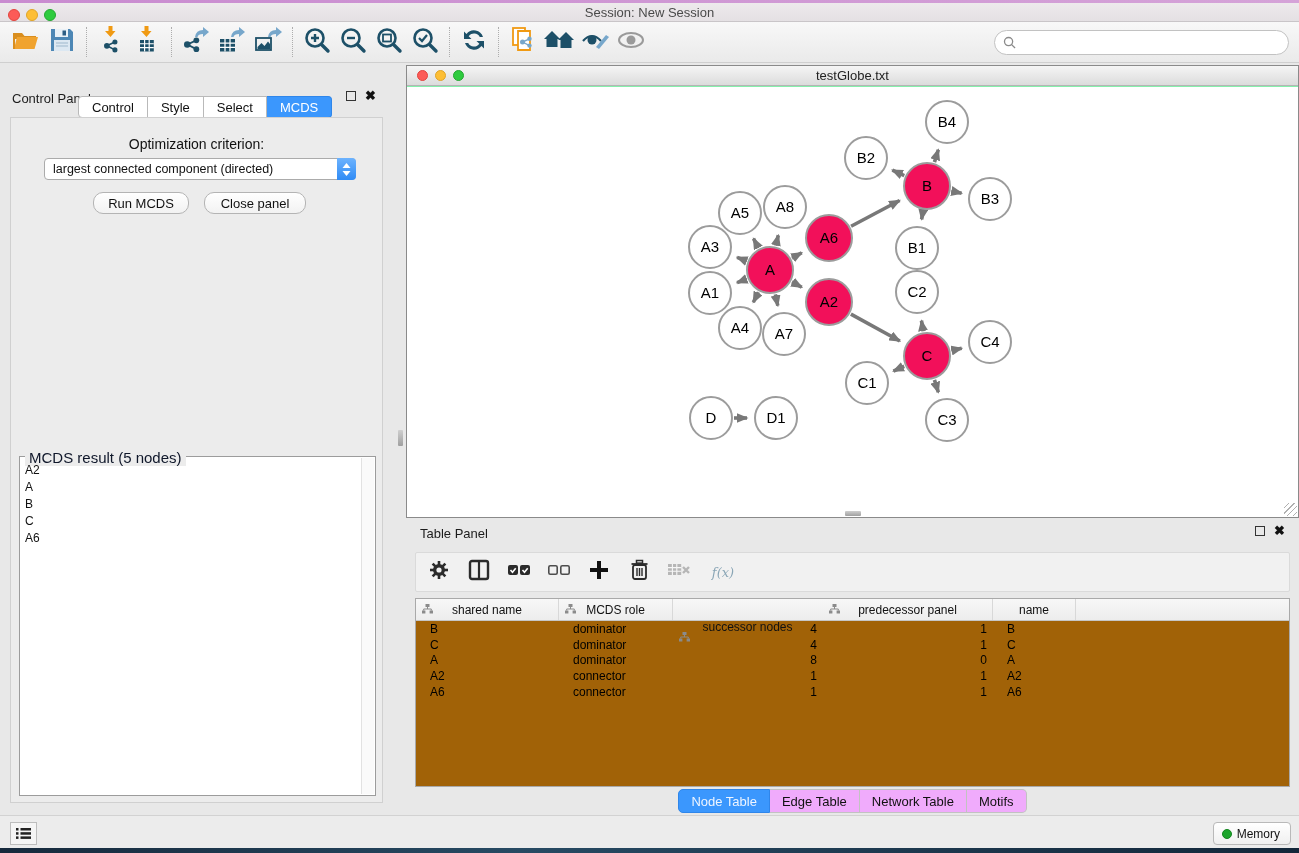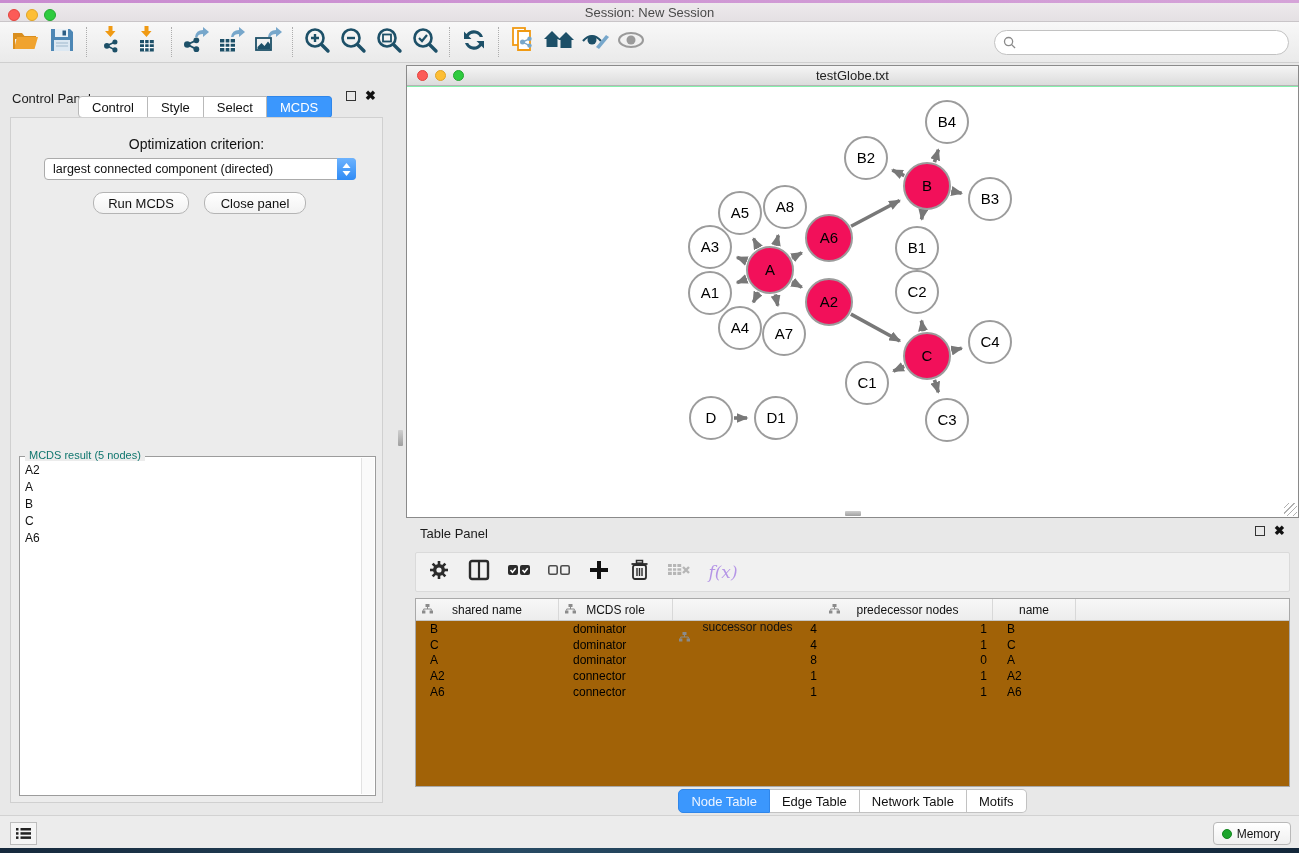--- a/index.html
+++ b/index.html
@@ -41,54 +41,54 @@
 
   .cp-content { left:10px; top:117px; width:373px; height:686px; background:#ececec; border:1px solid #d0d0d0; }
   .opt-label { position:absolute; left:0; right:0; top:18px; text-align:center; font-size:14px; color:#111; }
   .dropdown { position:absolute; left:33px; top:40px; width:312px; height:22px; background:#fff; border:1px solid #ababab; border-radius:4px; display:flex; align-items:center; cursor:pointer; }
   .dropdown .dd-value { flex:1; font-size:12.5px; padding-left:8px; color:#111; white-space:nowrap; overflow:hidden; }
   .dd-stepper { width:19px; height:22px; margin-right:-1px; background:linear-gradient(#6db3fe,#2f8bf5); border-radius:0 4px 4px 0; display:flex; flex-direction:column; align-items:center; justify-content:center; gap:1px; }
   .dd-stepper svg { display:block; }
   .mac-btn { position:absolute; height:22px; background:linear-gradient(#ffffff,#f2f2f2); border:1px solid #b4b4b4; border-radius:10px; font-size:13px; color:#111; display:flex; align-items:center; justify-content:center; cursor:pointer; }
 
   .result-box { position:absolute; left:8px; top:338px; width:357px; height:340px; background:#fff; border:1px solid #9c9c9c; }
-  .result-label { position:absolute; top:-8px; left:5px; background:#ececec; padding:0 4px; font-size:11px; color:#0f766e; }
+  .result-label { position:absolute; top:-8px; left:5px; background:#ececec; padding:0 4px; font-size:15px; color:#0f172a; }
   .result-list { position:absolute; left:1px; top:4px; bottom:1px; right:14px; overflow:hidden; }
   .result-item { font-size:12px; color:#111; padding:1.5px 0 1.5px 4px; }
   .result-scroll { position:absolute; top:1px; bottom:1px; right:1px; width:13px; background:#fafafa; border-left:1px solid #e2e2e2; }
 
   
   .net-window { left:406px; top:65px; width:893px; height:453px; border:1px solid #8a8a8a; background:#86efac; }
   .net-titlebar { position:absolute; left:0; top:0; right:0; height:20px; background:linear-gradient(#f5f5f5,#dcdcdc); border-bottom:1px solid #b5b5b5; }
   .net-titlebar .title { position:absolute; left:0; right:0; top:2px; text-align:center; font-size:13px; color:#222; }
   .net-canvas { position:absolute; left:0; top:21px; right:0; bottom:0; background:#fff; }
   .resize-grip { position:absolute; right:1px; bottom:1px; width:13px; height:13px;
     background:repeating-linear-gradient(135deg, transparent 0 3px, #b0b0b0 3px 4px); cursor:nwse-resize; }
 
   .divider-v { left:398px; top:430px; width:5px; height:16px; background:linear-gradient(#cfcfcf,#9f9f9f); border-radius:1px; cursor:col-resize; }
   .divider-h { left:845px; top:511px; width:16px; height:5px; background:linear-gradient(#cfcfcf,#9f9f9f); border-radius:1px; cursor:row-resize; }
 
   
   .tp-header { left:406px; top:524px; width:893px; height:20px; }
   .tp-toolbar { left:415px; top:552px; width:875px; height:40px; background:#f1f1f1; border:1px solid #dadada; border-radius:2px; display:flex; align-items:center; padding-left:10px; gap:14px; }
   .tp-btn { width:26px; height:26px; display:flex; align-items:center; justify-content:center; cursor:pointer; }
   .tp-btn.disabled { opacity:.45; cursor:default; }
-  .fx-label { font-family:"DejaVu Serif", serif; font-style:italic; font-size:17px; color:#6d28d9; }
+  .fx-label { font-family:"DejaVu Serif", serif; font-style:italic; font-size:13px; color:#0c4a6e; }
 
   .data-table { left:415px; top:598px; width:875px; height:189px; background:#a16207; border:1px solid #a9a9a9; overflow:hidden; }
   .dt-headrow { display:flex; height:22px; background:linear-gradient(#f7f7f7,#ededed); border-bottom:1px solid #c6c6c6; }
   .dt-hcell { position:relative; border-right:1px solid #d8d8d8; display:flex; align-items:center; justify-content:center; font-size:12px; color:#111; }
   .dt-hcell .hicon { position:absolute; left:6px; top:5px; }
   .dt-row { display:flex; height:15.8px; align-items:center; }
   .dt-cell { font-size:12px; color:#000; white-space:nowrap; overflow:hidden; }
   .dt-cell.left { text-align:left; padding-left:14px; }
   .dt-cell.right { text-align:right; padding-right:6px; }
 
   .tp-tabs { left:406px; top:789px; width:893px; height:24px; display:flex; justify-content:center; }
-  .tp-tab { padding:3px 12px; font-size:13px; background:#ffffff; border:1px solid #c2c2c2; border-left:none; color:#111; display:flex; align-items:center; cursor:pointer; }
+  .tp-tab { padding:3px 12px; font-size:13px; background:#f0abfc; border:1px solid #c2c2c2; border-left:none; color:#111; display:flex; align-items:center; cursor:pointer; }
   .tp-tab:first-child { border-left:1px solid #c2c2c2; border-radius:5px 0 0 5px; }
   .tp-tab:last-child { border-radius:0 5px 5px 0; }
   .tp-tab.active { background:#3b97fd; border-color:#2f86ea; color:#eef5ff; }
 
   
   .statusbar { left:0; top:815px; width:1299px; height:33px; background:#ececec; border-top:1px solid #d2d2d2; }
   .status-left-btn { position:absolute; left:10px; top:6px; width:27px; height:23px; background:#f5f5f5; border:1px solid #bdbdbd; display:flex; align-items:center; justify-content:center; cursor:pointer; }
   .memory-btn { position:absolute; right:8px; top:6px; height:23px; padding:0 10px 0 8px; background:linear-gradient(#fff,#f0f0f0); border:1px solid #b9b9b9; border-radius:4px; display:flex; align-items:center; gap:5px; font-size:12px; color:#111; cursor:pointer; }
   .memory-dot { width:10px; height:10px; border-radius:50%; background:#1ca52c; border:1px solid #13861f; }
 
@@ -520,21 +520,21 @@
         </svg>
         <span>successor nodes</span>
       </div>
       <div class="dt-hcell" style="width: 170px;">
         <svg class="hicon" width="11" height="10" viewBox="0 0 11 10">
           <rect x="3.5" y="0" width="4" height="3" fill="#8b8b8b"></rect>
           <rect x="0" y="6.5" width="3.4" height="3" fill="#8b8b8b"></rect>
           <rect x="7.6" y="6.5" width="3.4" height="3" fill="#8b8b8b"></rect>
           <path d="M5.5 3 V5 M1.7 6.5 V5 H9.3 V6.5" fill="none" stroke="#8b8b8b" stroke-width="1"></path>
         </svg>
-        <span>predecessor nodes</span>
+        <span>predecessor panel</span>
       </div>
       <div class="dt-hcell" style="width: 83px;">
         <span>name</span>
       </div>
     </div>
   <div id="dt-body">
       <div class="dt-row">
         <div class="dt-cell left" style="width: 143px;">B</div>
         <div class="dt-cell left" style="width: 114px;">dominator</div>
         <div class="dt-cell right" style="width: 150px;">4</div>

